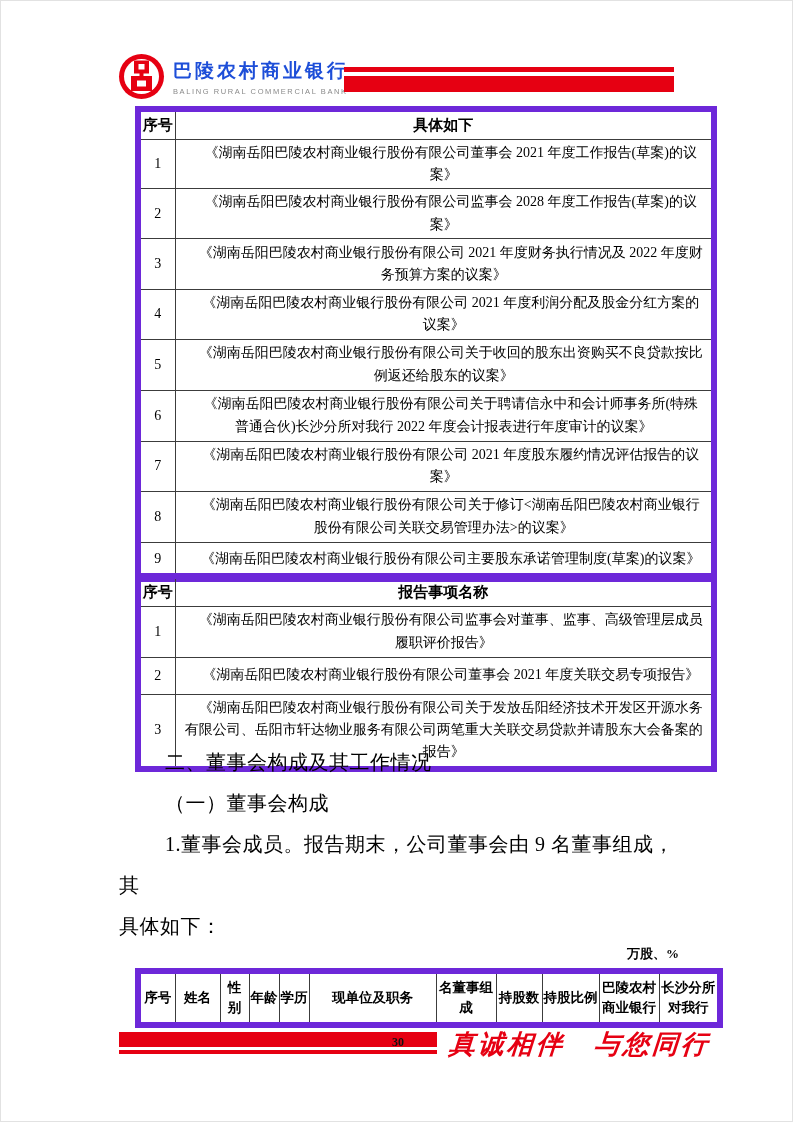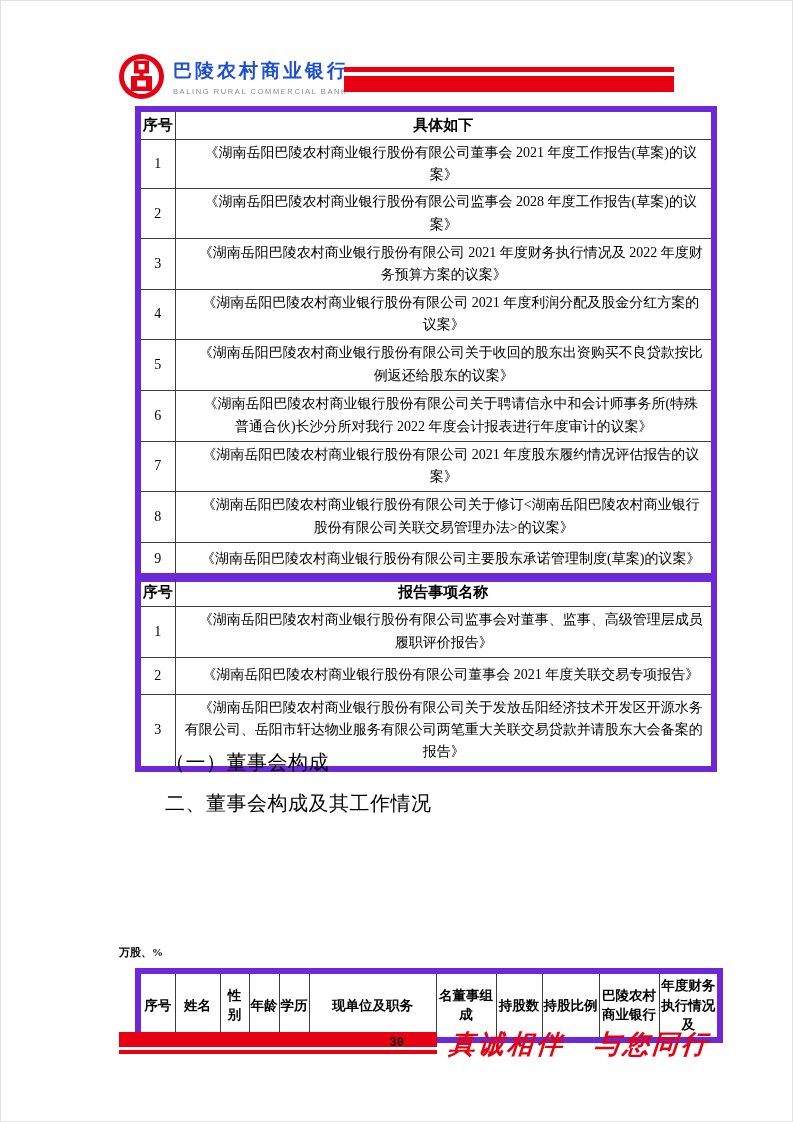--- a/index.html
+++ b/index.html
@@ -58,37 +58,37 @@
   
   .bodytext {
     position:absolute; left:118px; top:741px; width:570px;
     font-size:20px; line-height:41px; letter-spacing:0.5px;
   }
   .indent { text-indent:2.3em; }
 
   
   .unit-note {
     position:absolute; left:118px; top:944px; width:582px;
-    text-align:left; padding-right:22px;
-    font-size:11px; font-weight:bold;
+    text-align:right; padding-right:22px;
+    font-size:13px; font-weight:bold;
   }
 
   
   #tbl-board { top:967px; font-size:13.5px; }
   #tbl-board th { font-size:13.5px; line-height:1.45; padding:2px 1px; }
   tr.brow { height:54px; }
 
   
   .ft-bar {
     position:absolute; left:118px; top:1031px; width:318px; height:15px;
     background:#e60012;
     text-align:right; padding-right:33px;
   }
   .ft-page {
-    font-family:Liberation Mono, monospace;
+    font-family:Liberation Serif, serif;
     font-size:12px; line-height:15px; color:#111; font-weight:bold;
   }
   .ft-rule { position:absolute; left:118px; top:1049px; width:318px; height:4px; background:#e60012; }
   .ft-slogan {
     position:absolute; left:448px; top:1026px;
     color:#e60012; font-size:26px; font-weight:bold; font-style:italic;
     letter-spacing:3px; white-space:nowrap;
     transform:skewX(-4deg);
   }
 </style>
@@ -205,22 +205,24 @@
     <tr class="d2">
           <td class="no">3</td>
           <td class="nm">
             <div>《湖南岳阳巴陵农村商业银行股份有限公司关于发放岳阳经济技术开发区开源水务有限公司、岳阳市轩达物业服务有限公司两笔重大关联交易贷款并请股东大会备案的报告》</div>
           </td>
         </tr>
   </tbody>
     </table>
 
   <div class="bodytext">
+    <div class="indent">二、董事会构成及其工作情况</div>
     <div class="indent">（一）董事会构成</div>
-    <div class="indent">二、董事会构成及其工作情况</div>
+    <div class="indent">1.董事会成员。报告期末，公司董事会由 9 名董事组成，其</div>
+    <div>具体如下：</div>
   </div>
 
   <div class="unit-note">万股、%</div>
 
   <table class="doc" id="tbl-board">
     <colgroup>
       <col style="width:37px">
         <col style="width:45px">
         <col style="width:29px">
         <col style="width:30px">
@@ -237,21 +239,21 @@
       <th>序号</th>
       <th>姓名</th>
       <th>性别</th>
       <th>年龄</th>
       <th>学历</th>
       <th>现单位及职务</th>
       <th>名董事组成</th>
       <th>持股数</th>
       <th>持股比例</th>
       <th>巴陵农村商业银行</th>
-      <th>年度财务执行情况及</th>
+      <th>长沙分所对我行</th>
     </tr>
   </tbody>
     </table>
 
   <div class="ft-bar">
     <span class="ft-page">30</span>
   </div>
   <div class="ft-rule"></div>
   <div class="ft-slogan">真诚相伴　与您同行</div>
 

